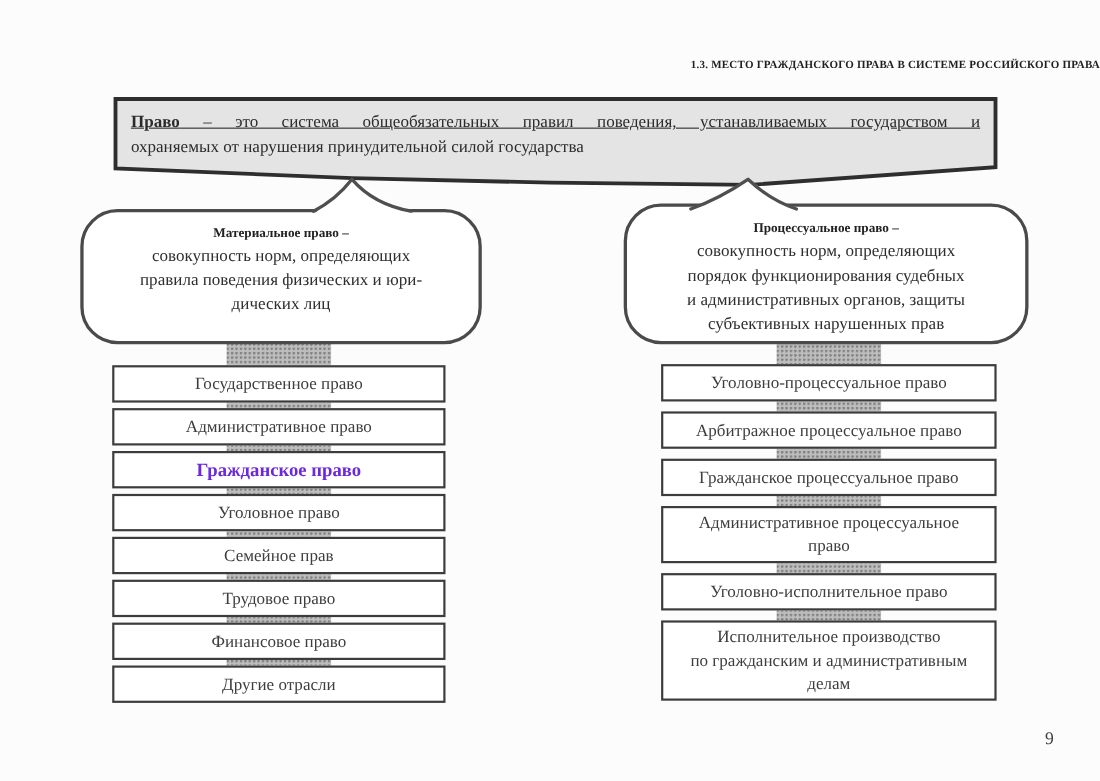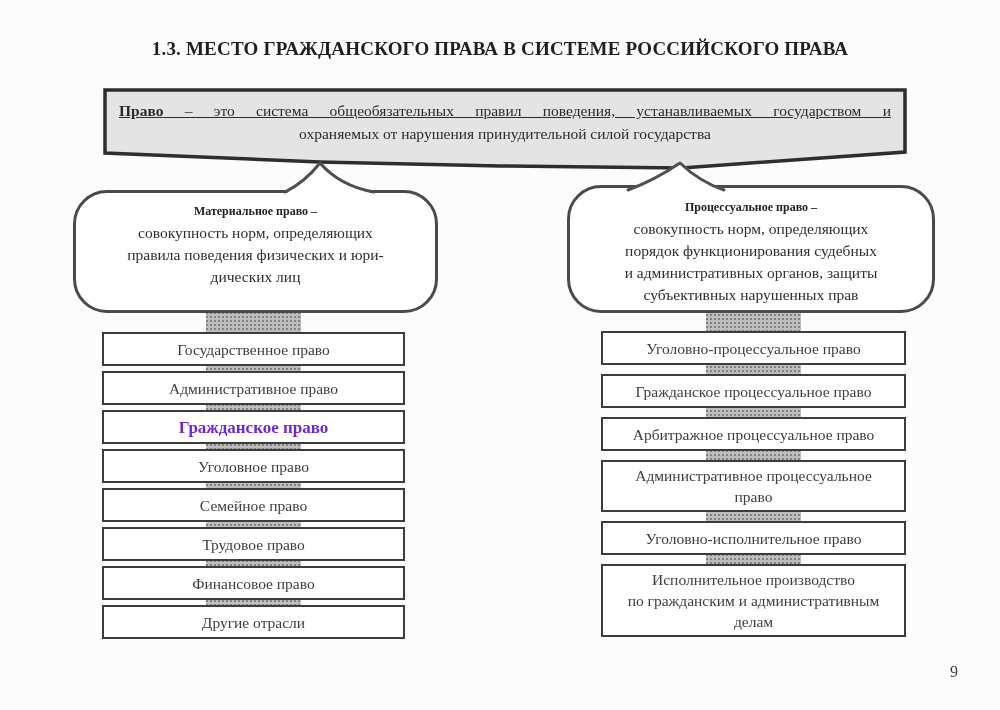--- a/index.html
+++ b/index.html
@@ -4,22 +4,22 @@
 <style>
   html,body{margin:0;padding:0;}
   body{width:1000px;height:710px;background:#ffffff;}
   .page{
     position:relative;width:1000px;height:710px;overflow:hidden;
     background:#fcfcfc;
     font-family:"Liberation Serif","DejaVu Serif",serif;
     color:#333;
   }
   .title{
-    position:absolute;top:38px;left:0;width:1000px;
-    text-align:center;font-weight:bold;font-size:19px;
+    position:absolute;top:54px;left:0;width:1000px;
+    text-align:right;font-weight:bold;font-size:10px;
     letter-spacing:.2px;color:#1f1f1f;
   }
   
   .band{
     position:absolute;width:95px;
     background-color:#bdbdbd;
     background-image:radial-gradient(circle at 1px 1px, rgba(35,35,35,.38) 1px, transparent 1.4px);
     background-size:4px 4px;
   }
   .band-left{left:206px;top:308px;height:330px;}
@@ -34,21 +34,21 @@
   .shapes{position:absolute;left:0;top:0;pointer-events:none;}
   .banner-shape{fill:#e4e4e4;stroke:#2e2e2e;stroke-width:3.5;stroke-linejoin:miter;}
   .tail-fill{fill:#ffffff;stroke:none;}
   .tail-stroke{fill:none;stroke:#4f4f4f;stroke-width:3;stroke-linecap:round;stroke-linejoin:round;}
   
   .banner-text{
     position:absolute;left:105px;top:90px;width:800px;box-sizing:border-box;
     padding:9px 14px 0 14px;font-size:15.5px;line-height:23px;color:#2b2b2b;
   }
   .banner-line1{text-align:justify;text-align-last:justify;text-decoration:underline;}
-  .banner-line2{text-align:center;}
+  .banner-line2{text-align:left;}
   .banner-term{font-weight:bold;}
   
   .bubble-text{position:absolute;text-align:center;line-height:22px;font-size:15.5px;color:#2e2e2e;}
   .bt-left{left:83px;top:200px;width:345px;}
   .bt-right{left:578px;top:196px;width:346px;}
   .bhead{font-weight:bold;font-size:12px;color:#222;}
   .bbody{white-space:pre-line;}
   
   .stack{position:absolute;display:flex;flex-direction:column;}
   .stack-left{left:102px;top:332px;width:303px;gap:5px;}
@@ -105,30 +105,30 @@
 порядок функционирования судебных
 и административных органов, защиты
 субъективных нарушенных прав</div>
   </div>
 
   <div class="stack stack-left">
     <div class="ibox">Государственное право</div>
     <div class="ibox">Административное право</div>
     <div class="ibox em">Гражданское право</div>
     <div class="ibox">Уголовное право</div>
-    <div class="ibox">Семейное право</div>
+    <div class="ibox">Семейное прав</div>
     <div class="ibox">Трудовое право</div>
     <div class="ibox">Финансовое право</div>
     <div class="ibox">Другие отрасли</div>
   </div>
 
   <div class="stack stack-right">
     <div class="ibox">Уголовно-процессуальное право</div>
+    <div class="ibox">Арбитражное процессуальное право</div>
     <div class="ibox">Гражданское процессуальное право</div>
-    <div class="ibox">Арбитражное процессуальное право</div>
     <div class="ibox">Административное процессуальное
 право</div>
     <div class="ibox">Уголовно-исполнительное право</div>
     <div class="ibox">Исполнительное производство
 по гражданским и административным
 делам</div>
   </div>
 
   <div class="pagenum">9</div>
 

